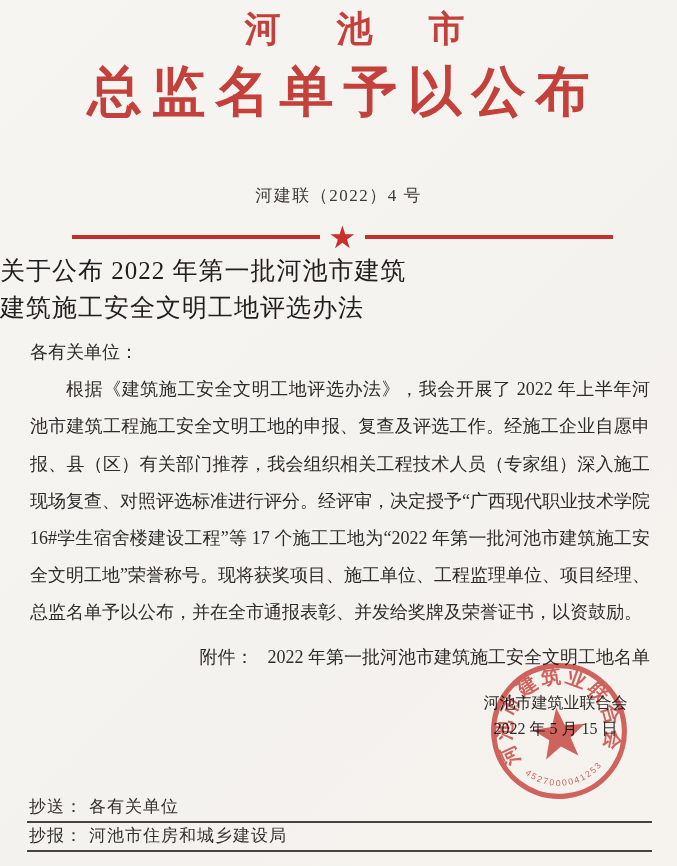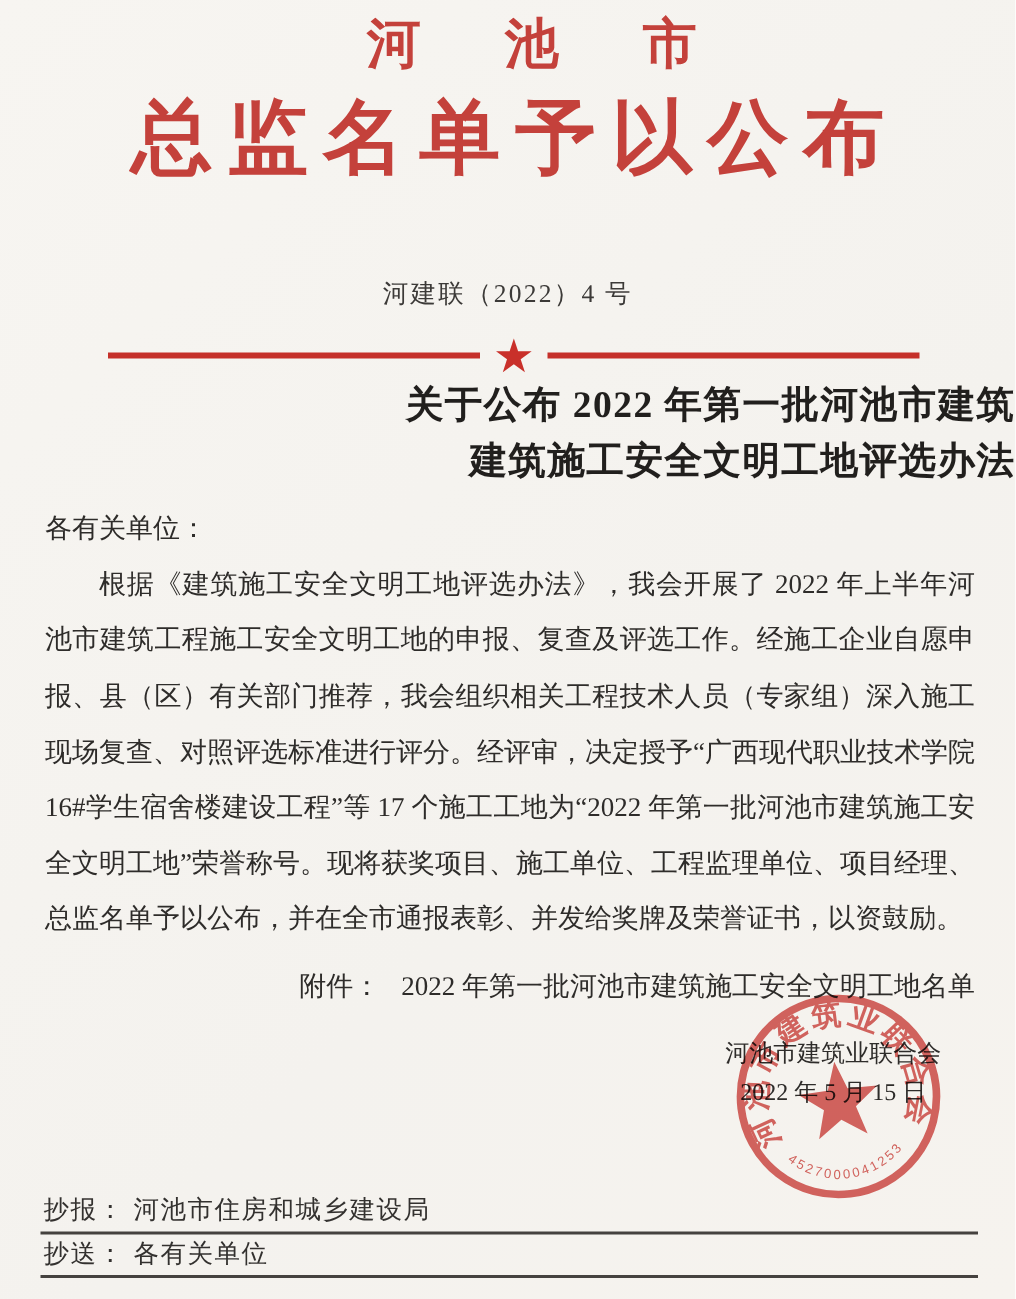--- a/index.html
+++ b/index.html
@@ -29,21 +29,21 @@
   
   .divider{
     position:absolute;top:220px;left:72px;right:64px;height:34px;
     display:flex;align-items:center;
   }
   .dline{flex:1;height:4px;background:#c5302a;}
   .dstar{color:#c9302a;font-size:31px;line-height:31px;margin:0 9px;}
   
   .title{
     position:absolute;top:252px;left:0;width:100%;
-    text-align:right;font-size:25px;font-weight:bold;color:#211f1d;
+    text-align:left;font-size:25px;font-weight:normal;color:#211f1d;
     line-height:37px;letter-spacing:1px;
   }
   
   .body{
     position:absolute;top:334px;left:30px;width:620px;
     font-size:18px;line-height:37.2px;text-align:justify;color:#2e2c2a;
   }
   .salutation{margin:0;}
   .paragraph{margin:0;text-indent:36px;}
   .attachment{margin:7px 0 0 38px;text-align:right;}
@@ -112,17 +112,17 @@
     <polygon fill="#d24a45" points="100,68 109.1,93.5 136.1,94.3 114.7,110.8 122.3,136.7 100,121.5 77.7,136.7 85.3,110.8 63.9,94.3 90.9,93.5"></polygon>
     <text class="seal-ring-text">
       <textPath href="#sealTopArc" startOffset="50%" text-anchor="middle">河池市建筑业联合会</textPath>
     </text>
     <text class="seal-number">
       <textPath href="#sealBottomArc" startOffset="50%" text-anchor="middle">4527000041253</textPath>
     </text>
   </svg>
 
   <div class="footer">
+    <div class="footer-row"><span class="f-label">抄送：</span><span>各有关单位</span></div>
     <div class="footer-row"><span class="f-label">抄报：</span><span>河池市住房和城乡建设局</span></div>
-    <div class="footer-row"><span class="f-label">抄送：</span><span>各有关单位</span></div>
   </div>
 
 </div>
 
 </body></html>

